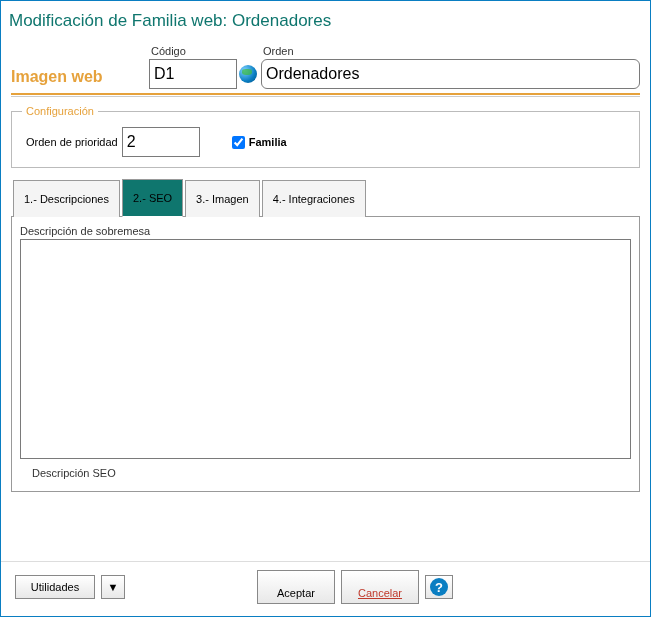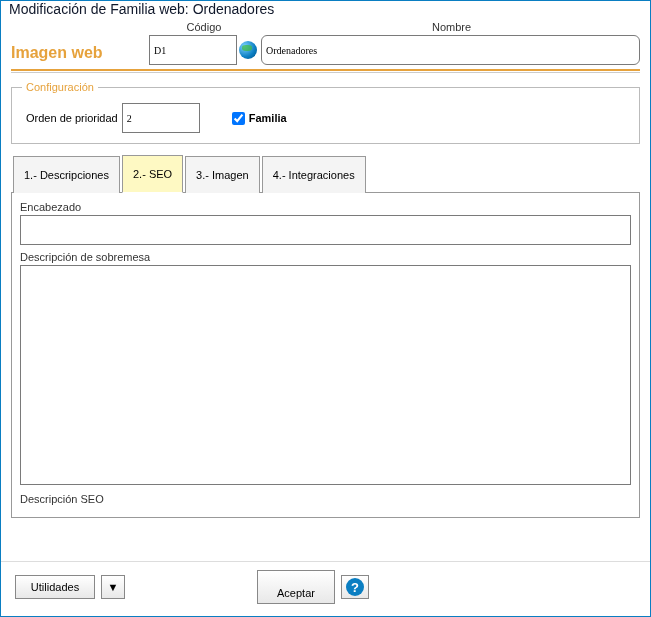--- a/index.html
+++ b/index.html
@@ -6,47 +6,47 @@
   body {
     font-family: Arial, sans-serif;
     font-size: 11px;
     background: #fff;
     width: 651px;
     height: 617px;
     border: 1px solid #0a7ec2;
   }
   .titlebar {
     background: #fff;
-    padding: 0 8px;
-    font-size: 14px;
-    color: #0f172a;
+    padding: 10px 8px;
+    font-size: 17px;
+    color: #0f766e;
   }
   .main {
     padding: 4px 10px 0 10px;
   }
   .top-row {
     display: flex;
     align-items: flex-end;
     gap: 4px;
   }
   .family-label {
     color: #e6a23c;
     font-weight: bold;
     font-size: 16px;
     padding-right: 6px;
     padding-bottom: 3px;
     width: 134px;
   }
   .field-col { display: flex; flex-direction: column; }
-  .field-label { color: #333; font-size: 11px; margin-bottom: 2px; padding-left: 2px; text-align: center;}
+  .field-label { color: #333; font-size: 11px; margin-bottom: 2px; padding-left: 2px;}
   .field-row { display: flex; align-items: center; gap: 2px; }
   input[type="text"], textarea {
     border: 1px solid #7a7a7a;
-    font-family: Liberation Serif, serif;
-    font-size: 10px;
+    font-family: Liberation Sans, sans-serif;
+    font-size: 16px;
     padding: 14px 4px;
     background: #fff;
   }
   .codigo-input { width: 88px; height: 20px; }
   .globe {
     width: 18px; height: 18px;
     border-radius: 50%;
     background: radial-gradient(circle at 30% 30%, #7bd0ff 0%, #0a7ec2 60%, #024f85 100%);
     display: inline-block;
     position: relative;
@@ -93,21 +93,21 @@
     border-bottom: none;
     padding: 12px 10px;
     margin-right: 2px;
     font-size: 11px;
     background: #f4f4f4;
     cursor: pointer;
     position: relative;
     top: 1px;
   }
   .tab.active {
-    background: #fef9c3;
+    background: #0f766e;
     border-bottom: 1px solid #fff;
     z-index: 2;
   }
   .tab-panel {
     border: 1px solid #999;
     padding: 6px 8px 10px 8px;
   }
   .form-block { margin-top: 2px; margin-bottom: 6px; }
   .form-block label { display: block; margin-bottom: 2px; color: #333; }
   .full-input { width: 100%; height: 20px; }
@@ -166,21 +166,21 @@
   <div class="top-row">
     <div class="family-label">Imagen web</div>
     <div class="field-col">
       <span class="field-label">Código</span>
       <div class="field-row">
         <input type="text" class="codigo-input" value="D1" style="">
         <span class="globe"></span>
       </div>
     </div>
     <div class="field-col" style="flex:1;">
-      <span class="field-label">Nombre</span>
+      <span class="field-label">Orden</span>
       <input type="text" class="nombre-input" style="width: 100%; border-radius: 6px;" value="Ordenadores">
     </div>
   </div>
   <div class="double-rule"></div>
 
   <fieldset class="config">
     <legend>Configuración</legend>
     <div class="config-row">
       <span class="prio-label">Orden de prioridad</span>
       <input type="text" class="prio-input" value="2" style="">
@@ -191,38 +191,35 @@
 
   <div class="tabs">
     <div class="tab">1.- Descripciones</div>
     <div class="tab active">2.- SEO</div>
     <div class="tab">3.- Imagen</div>
     <div class="tab">4.- Integraciones</div>
   </div>
 
   <div class="tab-panel">
     <div class="form-block">
-      <label>Encabezado</label>
-      <input type="text" class="full-input" value="" style="">
-    </div>
-    <div class="form-block">
       <label>Descripción de sobremesa</label>
       <textarea class="desc-textarea" style=""></textarea>
     </div>
-    <div class="form-block" style="margin-bottom:0;">
+    <div class="form-block" style="margin-bottom:0;margin-left:12px;">
       <label>Descripción SEO</label>
     </div>
   </div>
 </div>
 
 <div class="bottom-bar">
   <button class="btn util-btn">Utilidades</button>
   <button class="btn util-drop">
         <span>▼</span>
       </button>
   <div class="spacer"></div>
   <button class="btn accept-btn">Aceptar</button>
+  <button class="btn cancel-btn">Cancelar</button>
   <button class="btn help-btn">
         <span class="help-circle">?</span>
       </button>
 </div>
 
 </div>
 
 </body></html>

